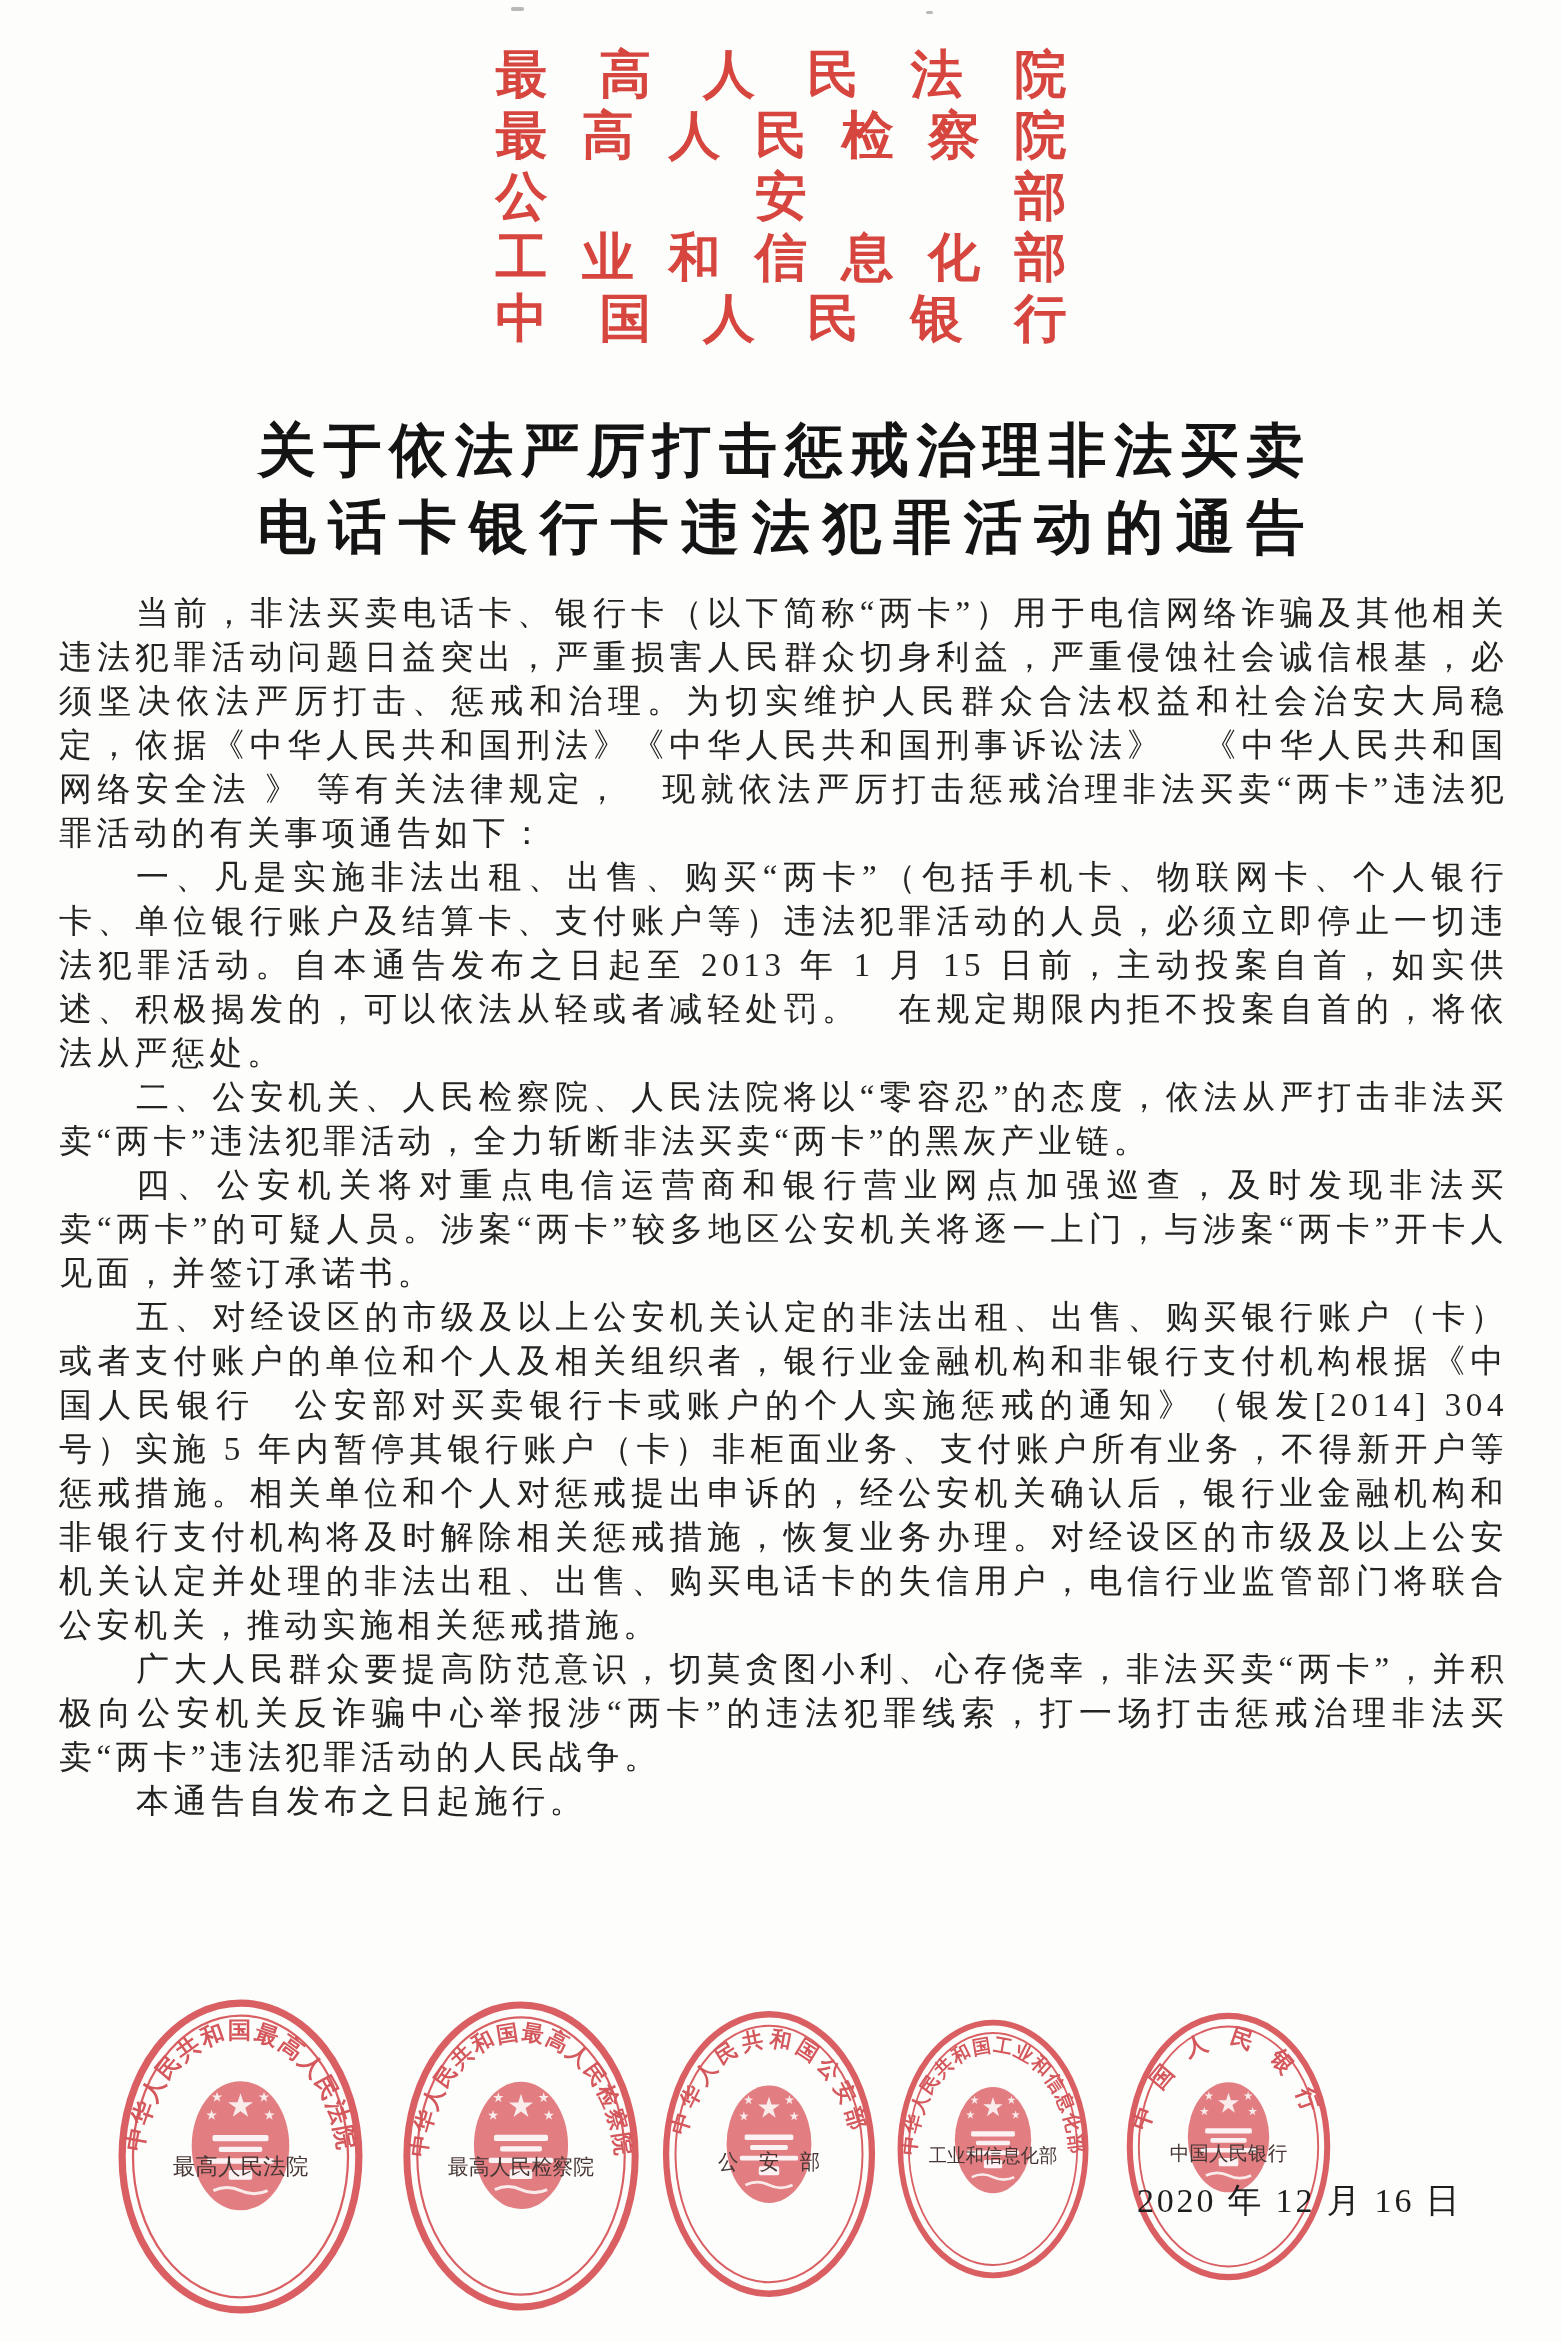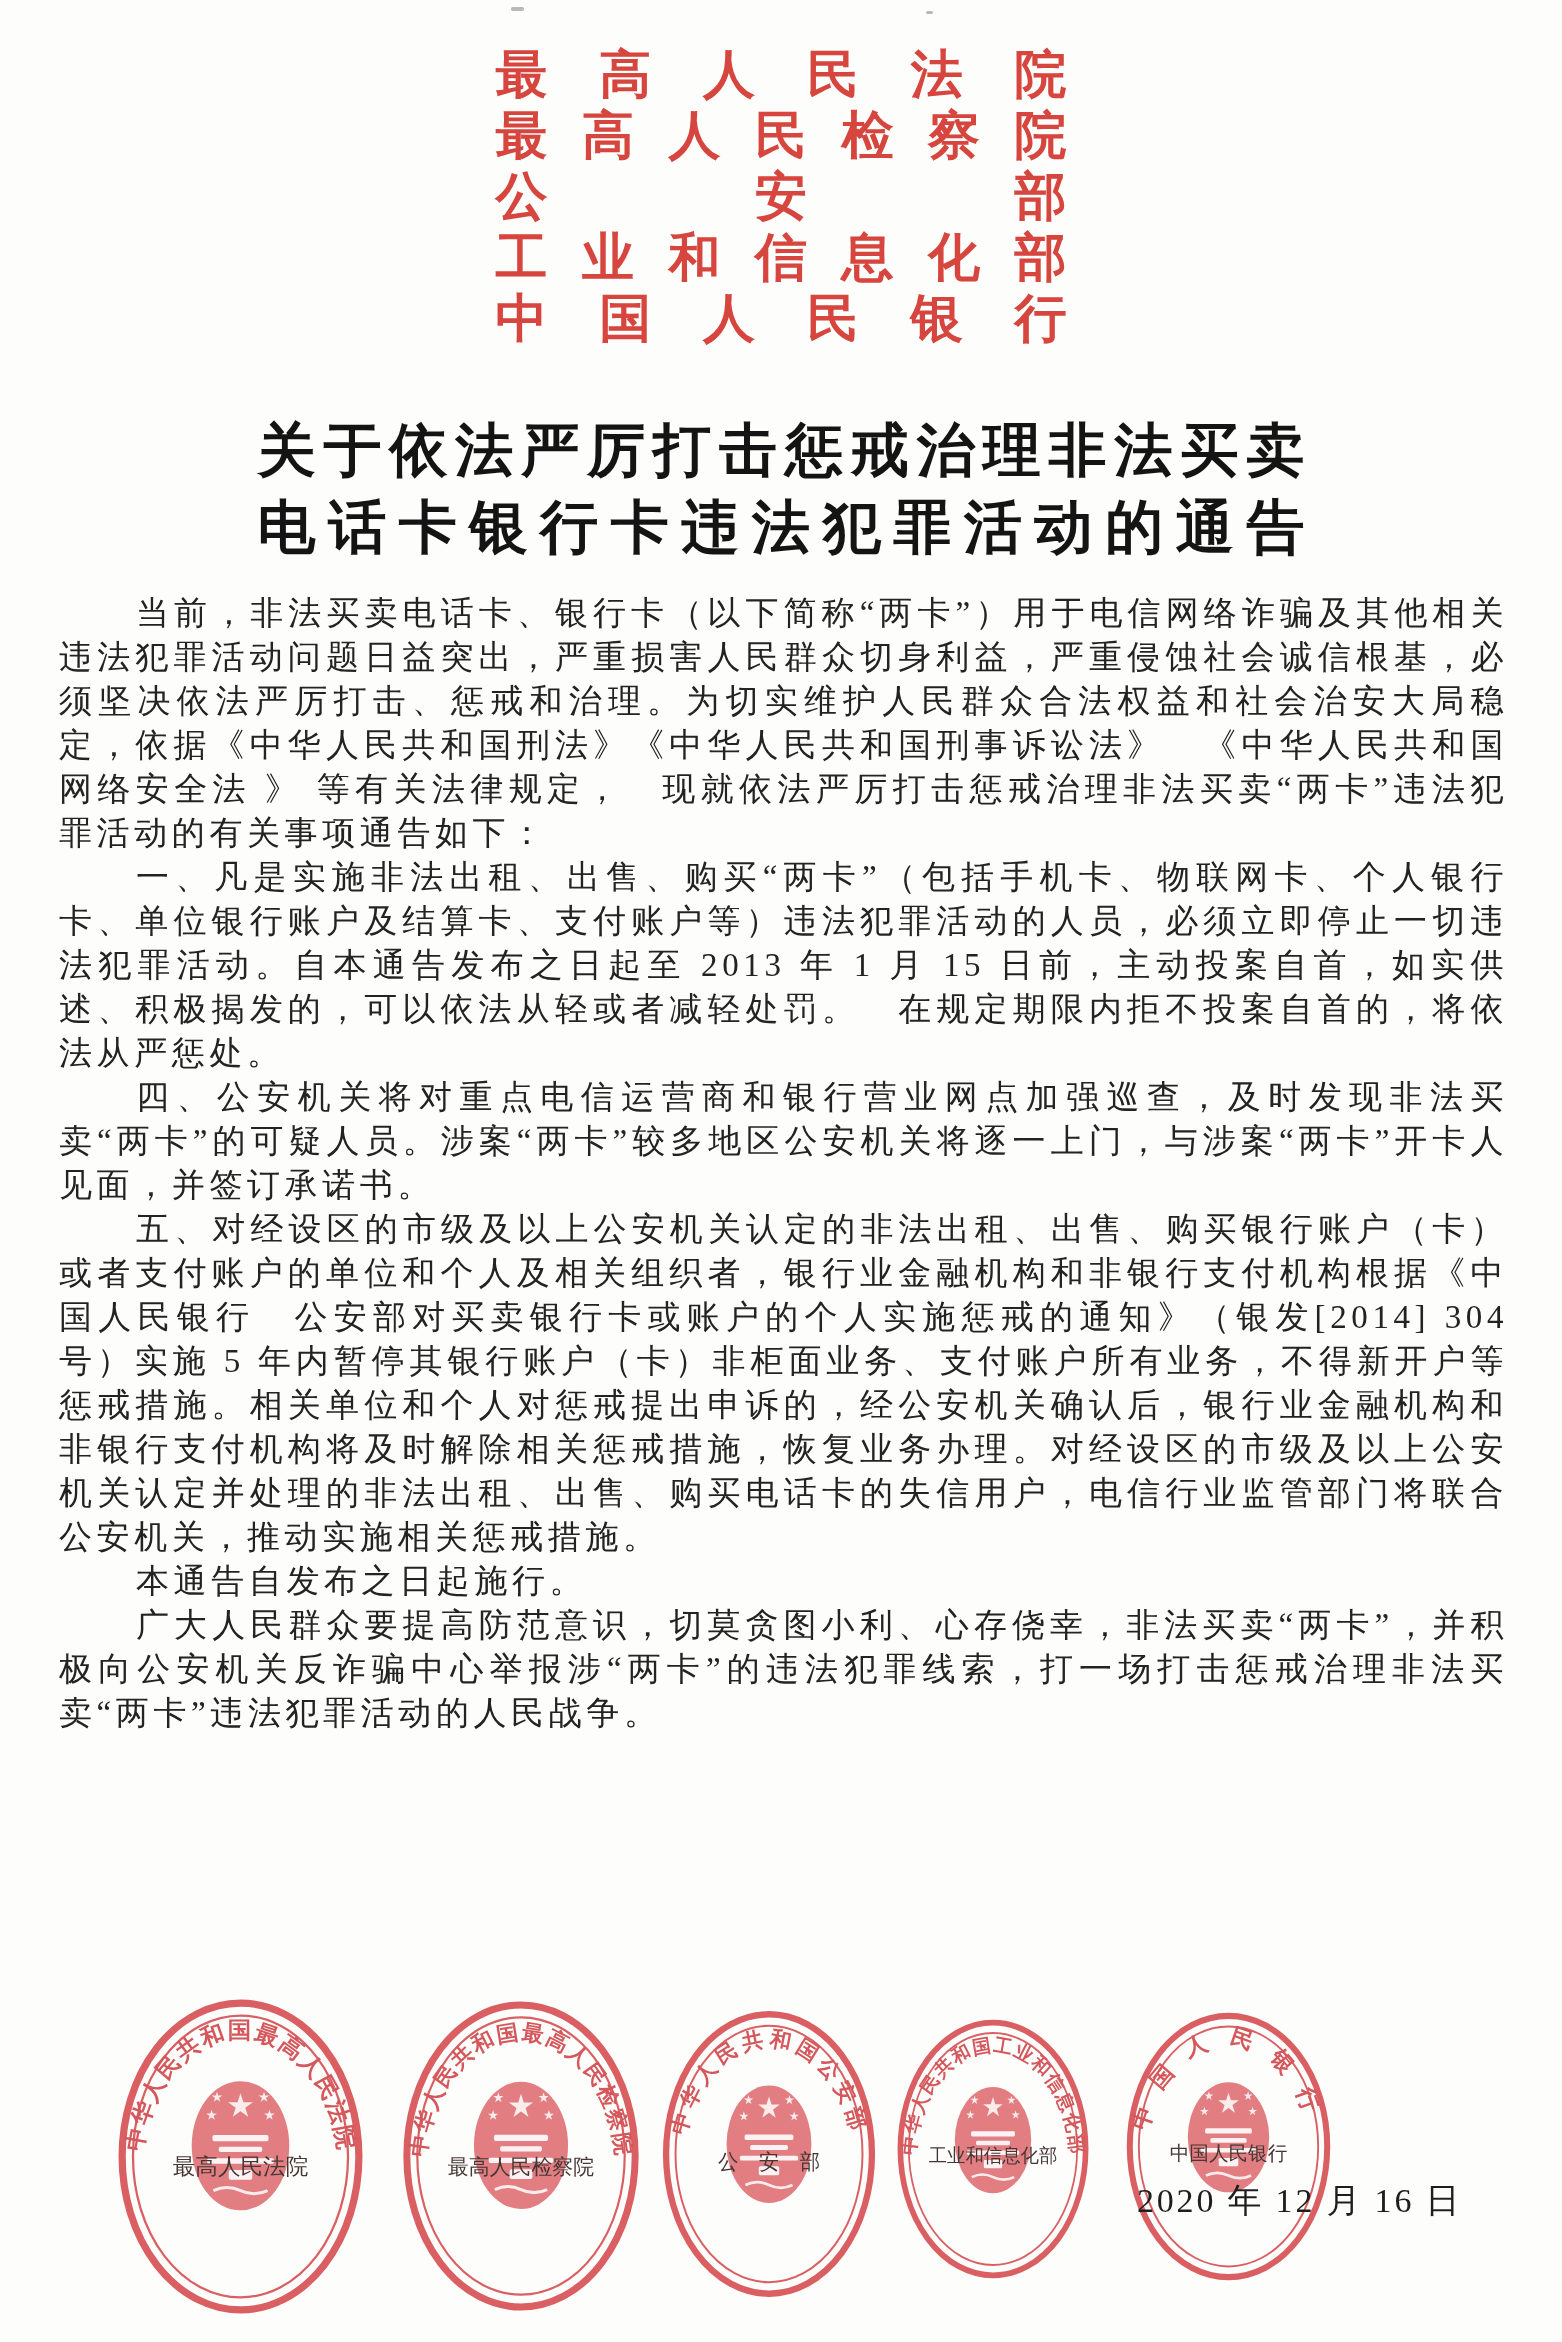--- a/index.html
+++ b/index.html
@@ -136,24 +136,25 @@
         <span>动</span>
         <span>的</span>
         <span>通</span>
         <span>告</span>
       </div>
   </h1>
 
   <main class="body-text">
     <p>当前，非法买卖电话卡、银行卡（以下简称“两卡”）用于电信网络诈骗及其他相关违法犯罪活动问题日益突出，严重损害人民群众切身利益，严重侵蚀社会诚信根基，必须坚决依法严厉打击、惩戒和治理。为切实维护人民群众合法权益和社会治安大局稳定，依据《中华人民共和国刑法》《中华人民共和国刑事诉讼法》　《中华人民共和国网络安全法 》 等有关法律规定，　现就依法严厉打击惩戒治理非法买卖“两卡”违法犯罪活动的有关事项通告如下：</p>
     <p>一、凡是实施非法出租、出售、购买“两卡”（包括手机卡、物联网卡、个人银行卡、单位银行账户及结算卡、支付账户等）违法犯罪活动的人员，必须立即停止一切违法犯罪活动。自本通告发布之日起至 2013 年 1 月 15 日前，主动投案自首，如实供述、积极揭发的，可以依法从轻或者减轻处罚。　在规定期限内拒不投案自首的，将依法从严惩处。</p>
+    <p>二、公安机关、人民检察院、人民法院将以“零容忍”的态度，依法从严打击非法买卖“两卡”违法犯罪活动，全力斩断非法买卖“两卡”的黑灰产业链。</p>
     <p>四、公安机关将对重点电信运营商和银行营业网点加强巡查，及时发现非法买卖“两卡”的可疑人员。涉案“两卡”较多地区公安机关将逐一上门，与涉案“两卡”开卡人见面，并签订承诺书。</p>
     <p>五、对经设区的市级及以上公安机关认定的非法出租、出售、购买银行账户（卡）或者支付账户的单位和个人及相关组织者，银行业金融机构和非银行支付机构根据《中国人民银行　公安部对买卖银行卡或账户的个人实施惩戒的通知》（银发[2014] 304 号）实施 5 年内暂停其银行账户（卡）非柜面业务、支付账户所有业务，不得新开户等惩戒措施。相关单位和个人对惩戒提出申诉的，经公安机关确认后，银行业金融机构和非银行支付机构将及时解除相关惩戒措施，恢复业务办理。对经设区的市级及以上公安机关认定并处理的非法出租、出售、购买电话卡的失信用户，电信行业监管部门将联合公安机关，推动实施相关惩戒措施。</p>
+    <p>广大人民群众要提高防范意识，切莫贪图小利、心存侥幸，非法买卖“两卡”，并积极向公安机关反诈骗中心举报涉“两卡”的违法犯罪线索，打一场打击惩戒治理非法买卖“两卡”违法犯罪活动的人民战争。</p>
     <p>本通告自发布之日起施行。</p>
-    <p>广大人民群众要提高防范意识，切莫贪图小利、心存侥幸，非法买卖“两卡”，并积极向公安机关反诈骗中心举报涉“两卡”的违法犯罪线索，打一场打击惩戒治理非法买卖“两卡”违法犯罪活动的人民战争。</p>
   </main>
 
   <svg width="0" height="0" style="position:absolute" aria-hidden="true">
     <defs>
       <path id="star" d="M0,-10 L5.88,8.09 L-9.51,-3.09 L9.51,-3.09 L-5.88,8.09 Z" fill="#ffffff"></path>
       <g id="emblem" fill="#dd676c" fill-opacity="0.85">
         <ellipse cx="0" cy="0" rx="54" ry="72"></ellipse>
         <use href="#star" transform="translate(0,-44) scale(1.45)"></use>
         <use href="#star" transform="translate(-26,-54) scale(0.62)"></use>
         <use href="#star" transform="translate(26,-54) scale(0.62)"></use>

